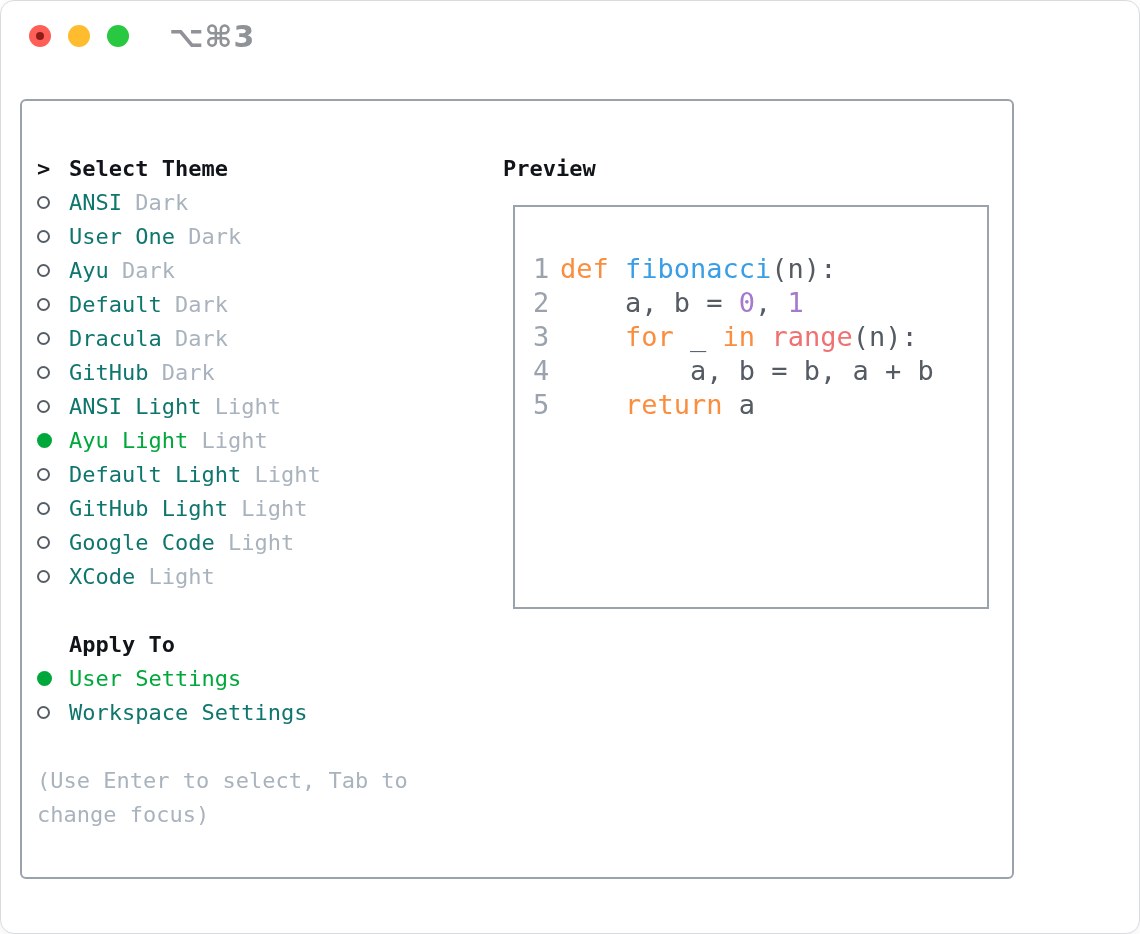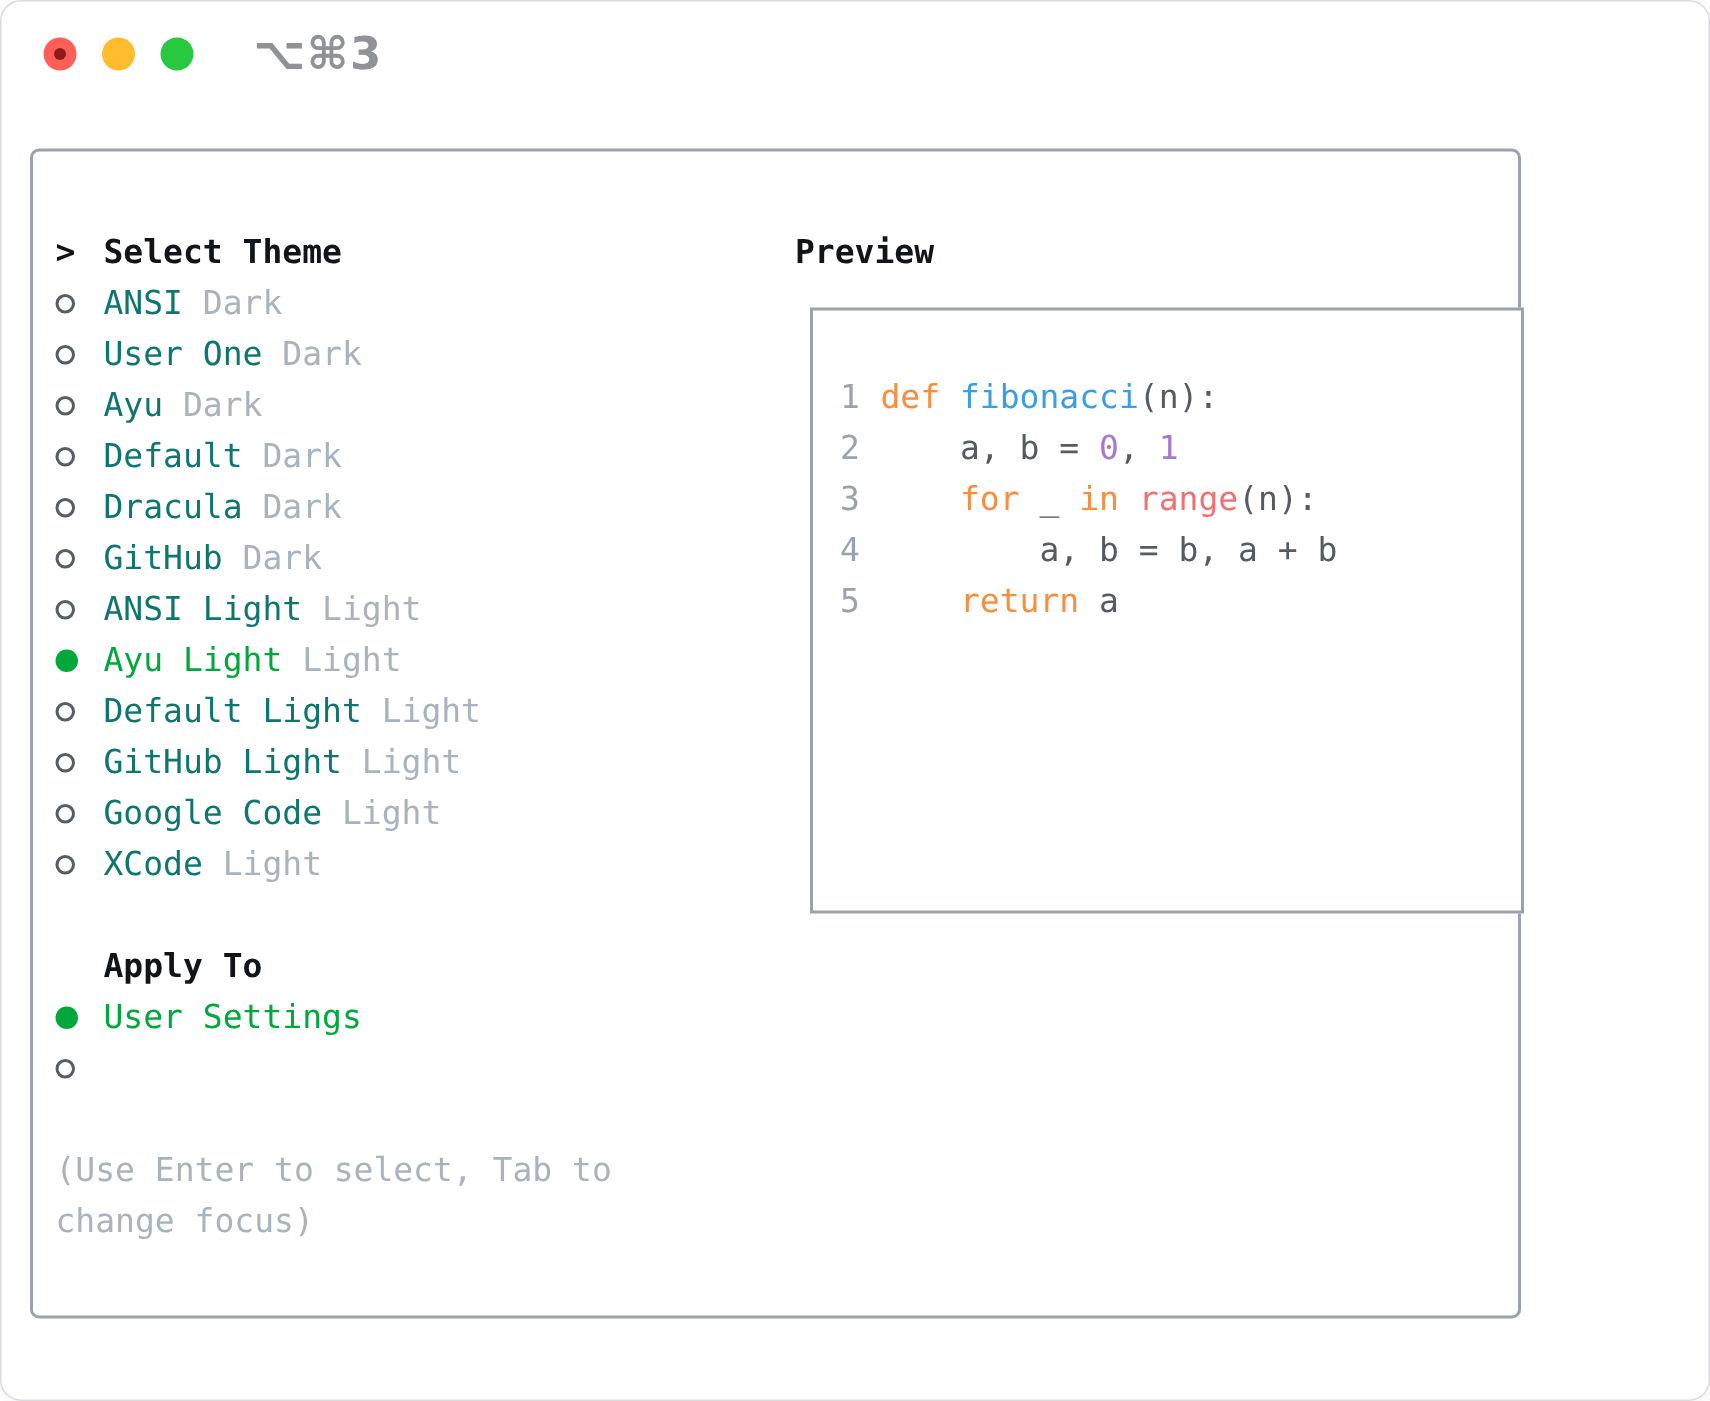--- a/index.html
+++ b/index.html
@@ -32,42 +32,42 @@
     margin-left: 40px; font-family: "DejaVu Sans", "Liberation Sans", sans-serif;
     font-size: 30px; font-weight: bold; color: #8f9296; letter-spacing: 1px;
   }
   
   .panel {
     position: absolute; left: 19px; top: 98px; width: 994px; height: 780px;
     border: 2px solid var(--border, #9aa2ab); border-radius: 6px; background: #fff;
   }
   .row { height: 34px; display: flex; align-items: center; font-size: 22px; white-space: pre; }
   .left-col  { position: absolute; left: 15px; top: 50px; width: 440px; }
-  .right-col { position: absolute; left: 508px; top: 50px; width: 500px; }
+  .right-col { position: absolute; left: 481px; top: 50px; width: 500px; }
 
   .marker-cell { width: 32px; flex: 0 0 32px; display: flex; align-items: center; }
   .cursor { font-weight: bold; color: #111418; font-size: 22px; }
   .radio {
     width: 13px; height: 13px; border-radius: 50%;
     border: 2px solid #555d66; background: transparent;
   }
   .radio.on { width: 15px; height: 15px; border: none; background: var(--ui-green, #00a83c); }
   .hdr   { font-weight: bold; color: #111418; }
   .iname { color: #0f766e; }
   .iname.sel { color: var(--ui-green, #00a83c); }
   .itag  { color: var(--muted, #a9b3bd); }
   .help-row { color: var(--muted, #a9b3bd); }
 
   
   .preview-box {
     margin-left: 10px; margin-top: 20px; width: 476px; height: 404px;
     border: 2px solid var(--border, #9aa2ab); background: #fff;
     padding: 46px 0 0 18px; overflow: hidden;
   }
-  .pline { height: 34px; font-size: 22px; white-space: pre; }
+  .pline { height: 34px; font-size: 27px; white-space: pre; }
   .code-ln { display: inline-block; width: 27px; color: var(--lineno, #9aa3ad); }
   .diff-ln { display: inline-block; width: 74px; color: var(--lineno, #9aa3ad); }
   .diff-mk { display: inline-block; width: 27px; }
   .kw      { color: var(--kw, #fa8d3e); }
   .fn      { color: var(--fn, #399ee6); }
   .num     { color: var(--const, #a37acc); }
   .special { color: var(--special, #f07171); }
   .plain   { color: var(--code-text, #545b63); }
   .ctx     { color: var(--ctx, #8a9096); }
   .del     { color: var(--del, #c0331e); }
@@ -100,21 +100,21 @@
         <div class="row"><div class="marker-cell"><span class="radio"></span></div><span class="iname">GitHub</span><span class="itag"> Dark</span></div>
         <div class="row"><div class="marker-cell"><span class="radio"></span></div><span class="iname">ANSI Light</span><span class="itag"> Light</span></div>
         <div class="row"><div class="marker-cell"><span class="radio on"></span></div><span class="iname sel">Ayu Light</span><span class="itag"> Light</span></div>
         <div class="row"><div class="marker-cell"><span class="radio"></span></div><span class="iname">Default Light</span><span class="itag"> Light</span></div>
         <div class="row"><div class="marker-cell"><span class="radio"></span></div><span class="iname">GitHub Light</span><span class="itag"> Light</span></div>
         <div class="row"><div class="marker-cell"><span class="radio"></span></div><span class="iname">Google Code</span><span class="itag"> Light</span></div>
         <div class="row"><div class="marker-cell"><span class="radio"></span></div><span class="iname">XCode</span><span class="itag"> Light</span></div>
         <div class="row"> </div>
         <div class="row"><div class="marker-cell"></div><span class="hdr">Apply To</span></div>
         <div class="row"><div class="marker-cell"><span class="radio on"></span></div><span class="iname sel">User Settings</span></div>
-        <div class="row"><div class="marker-cell"><span class="radio"></span></div></div>
+        <div class="row"><div class="marker-cell"><span class="radio"></span></div><span class="iname">Workspace Settings</span></div>
         <div class="row"> </div>
         <div class="row help-row">(Use Enter to select, Tab to</div>
         <div class="row help-row">change focus)</div>
       </div>
 
     <div class="right-col">
       <div class="row hdr">Preview</div>
       <div class="preview-box">
         <div id="code-lines">
             <div class="pline"><span class="code-ln">1 </span><span class="kw">def</span><span class="plain"> </span><span class="fn">fibonacci</span><span class="plain">(n):</span></div>

